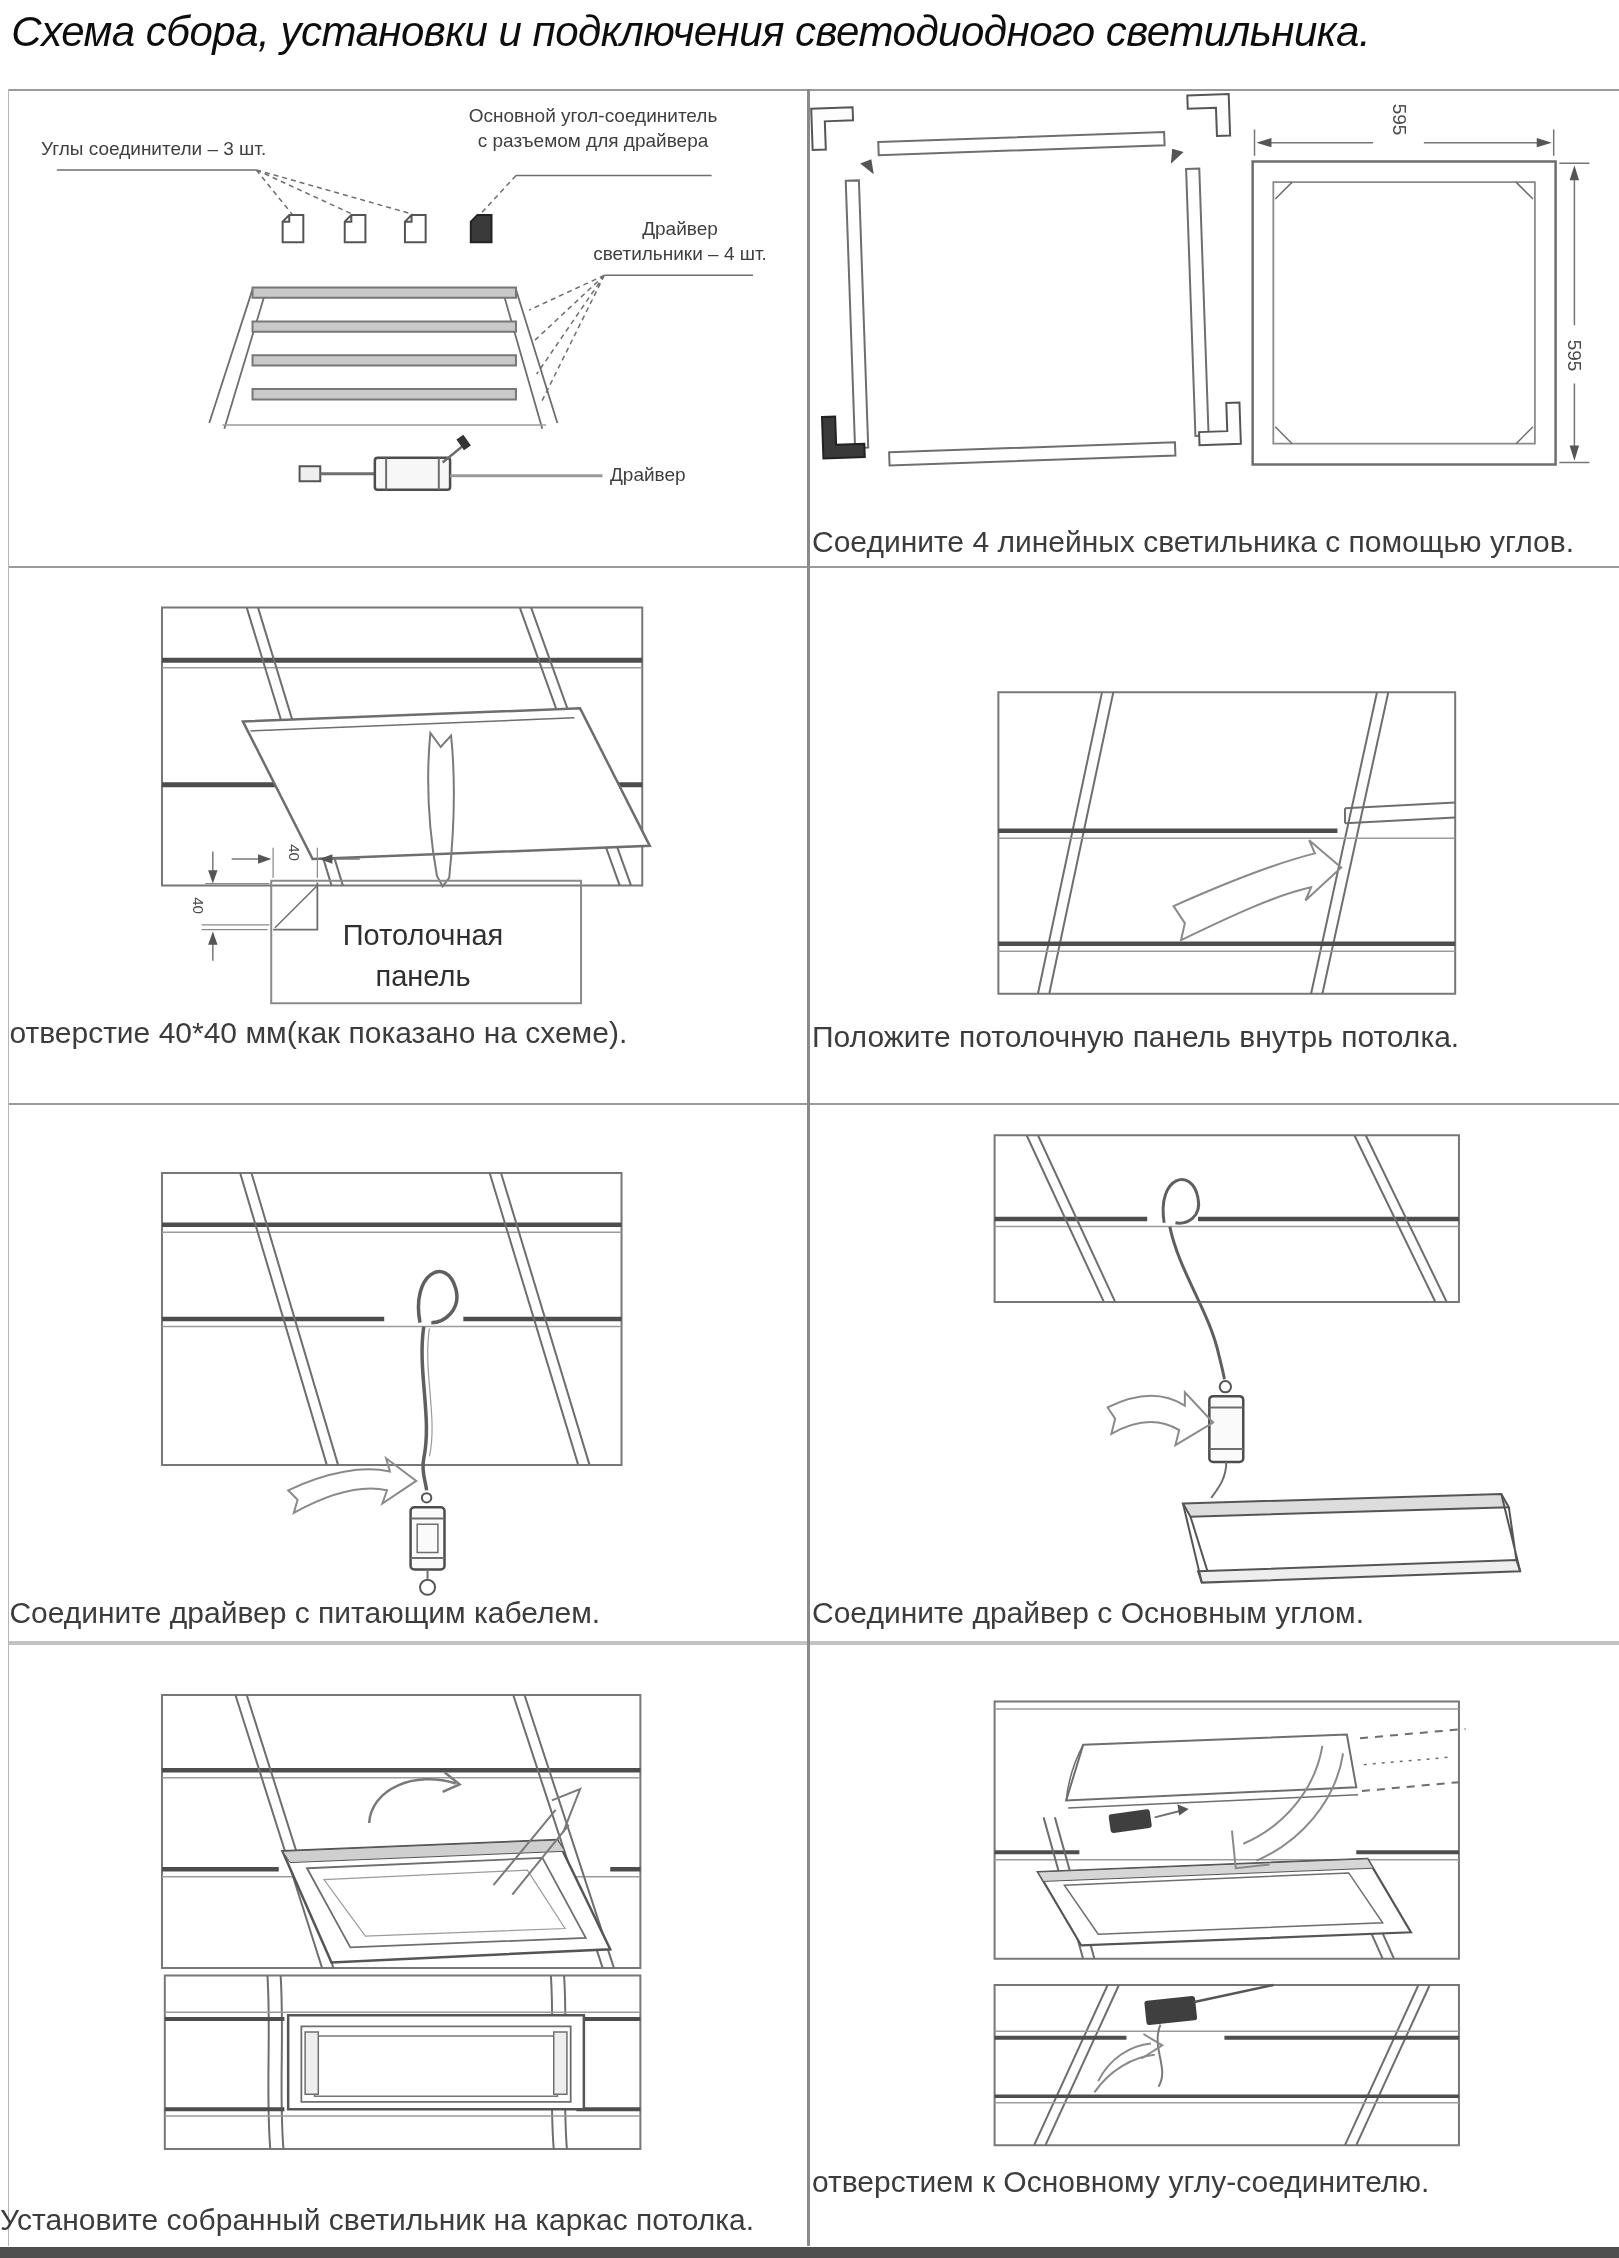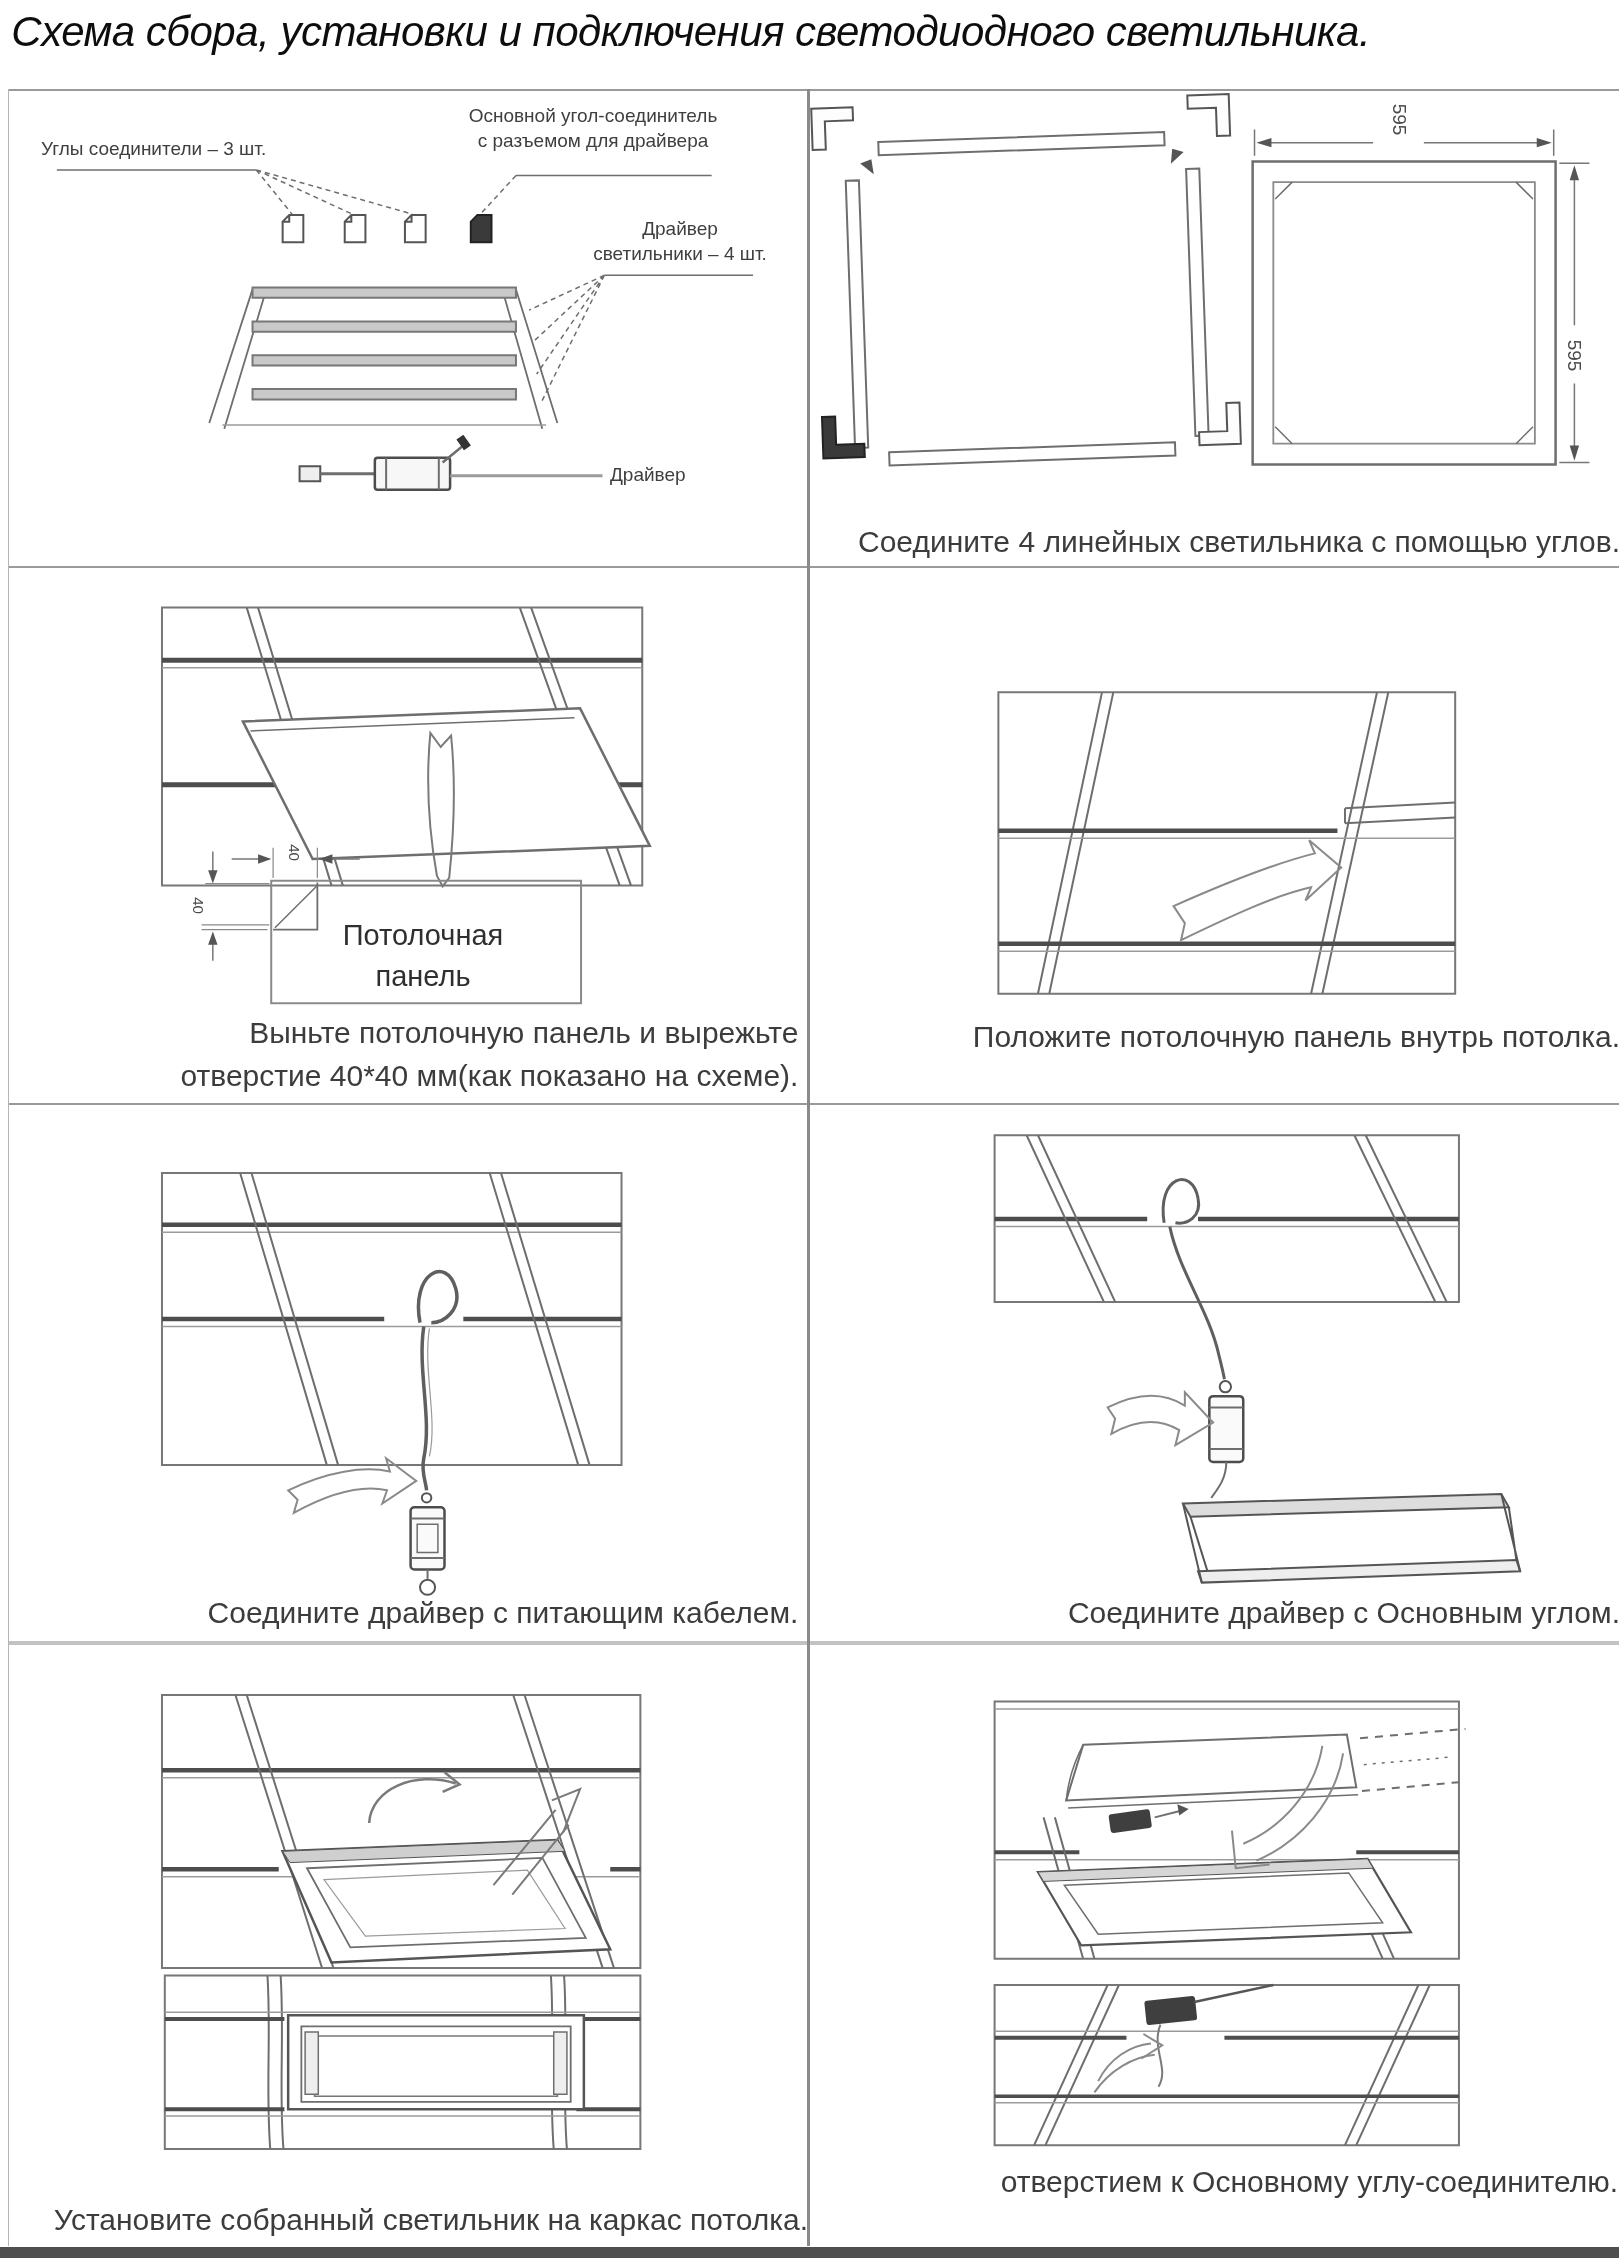--- a/index.html
+++ b/index.html
@@ -1,20 +1,20 @@
 <!DOCTYPE html>
 <html style="font-size:15px"><head>
 <meta charset="utf-8">
 <style>
   html,body{margin:0;padding:0;background:#fff;}
   #page{position:relative;width:1620px;height:2258px;background:#ffffff;overflow:hidden;
         font-family:"Liberation Sans",sans-serif;color:#3b3b3b;}
   .abs{position:absolute;}
   .title{font-size:42px;font-weight:normal;font-style:italic;color:#0d0d0d;letter-spacing:-0.5px;white-space:nowrap;}
-  .cap{font-size:30px;color:#3c3c3c;text-align:right;line-height:43px;}
+  .cap{font-size:30px;color:#3c3c3c;text-align:left;line-height:43px;}
   .lbl{font-size:19px;color:#3f3f3f;line-height:24.5px;}
   .plabel{font-size:29px;color:#2f2f2f;text-align:center;line-height:41px;}
   .dim{font-size:19px;color:#4a4a4a;display:flex;align-items:center;justify-content:center;}
   .dim.small{font-size:15px;}
   .rot90{transform:rotate(90deg);}
   .line{position:absolute;background:#9a9a9a;}
   svg{position:absolute;overflow:visible;}
   svg *{vector-effect:non-scaling-stroke;}
 </style>
 </head>
@@ -145,21 +145,20 @@
       </g>
     </g>
   </svg>
   <div class="abs plabel" style="left:282px;top:915px;width:282px;">
     <div>Потолочная</div>
     <div>панель</div>
   </div>
   <div class="abs dim small rot90" style="left:275px;top:832px;width:38px;height:41px;">40</div>
   <div class="abs dim small rot90" style="left:179px;top:883px;width:38px;height:45px;">40</div>
   <div class="abs cap" style="left:9.4px;top:1011px;width:789px;">
-    <div>Выньте потолочную панель и вырежьте</div>
     <div>отверстие 40*40 мм(как показано на схеме).</div>
   </div>
 
   <svg style="left:810px;top:567px;" width="810" height="537" viewBox="860 602 860 570">
     <g fill="none" stroke="#6e6e6e" stroke-width="2">
       <rect x="1060" y="735" width="485" height="320" stroke="#777"></rect>
       <path d="M1170,735 L1102,1055 M1182,735 L1114,1055 M1462,735 L1392,1055 M1474,735 L1404,1055"></path>
       <line x1="1060" y1="882" x2="1420" y2="882" stroke="#4d4d4d" stroke-width="4.5"></line>
       <line x1="1060" y1="890" x2="1545" y2="890" stroke="#9b9b9b" stroke-width="1.5"></line>
       <path d="M1428,858 L1545,852 M1428,874 L1545,868 M1428,858 L1428,874"></path>

